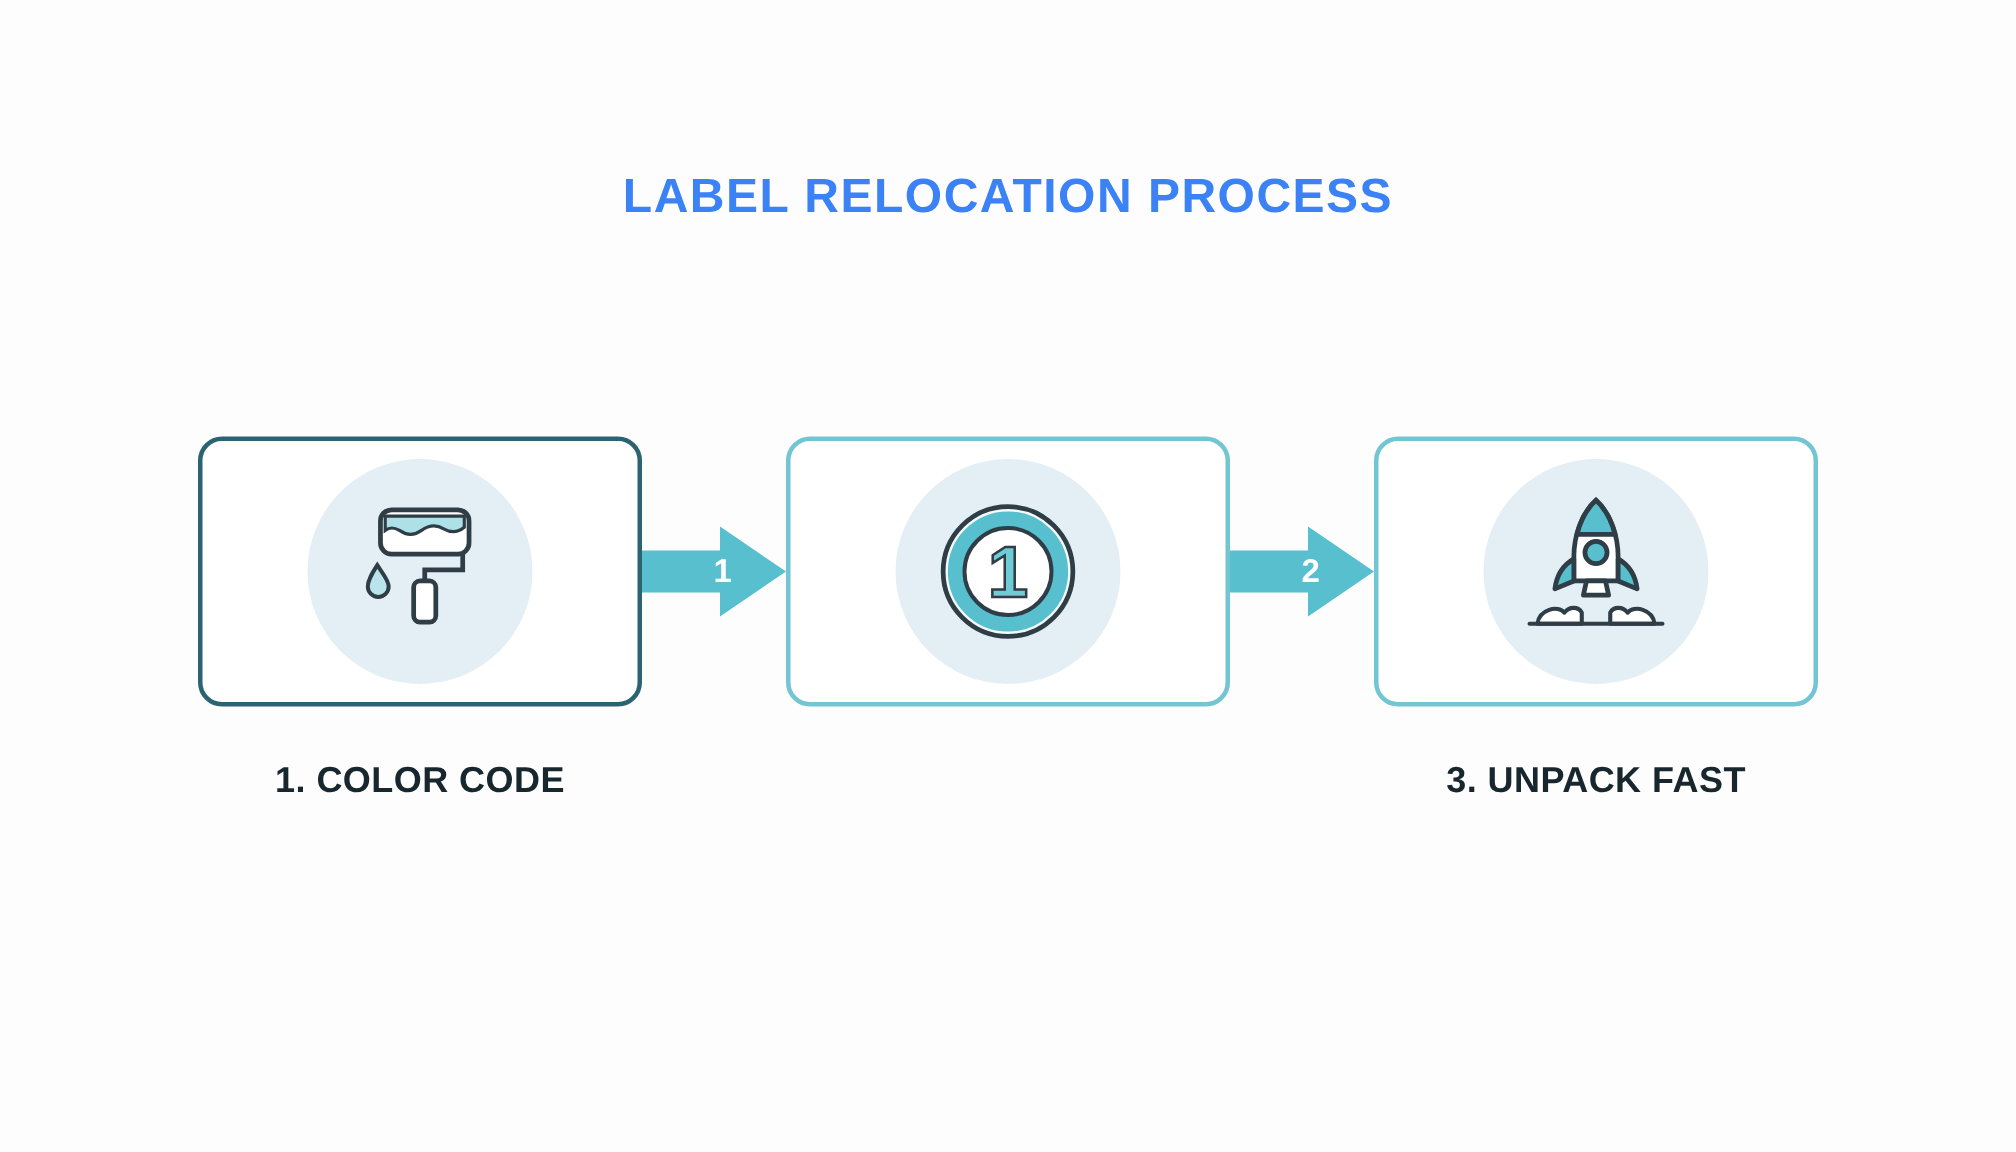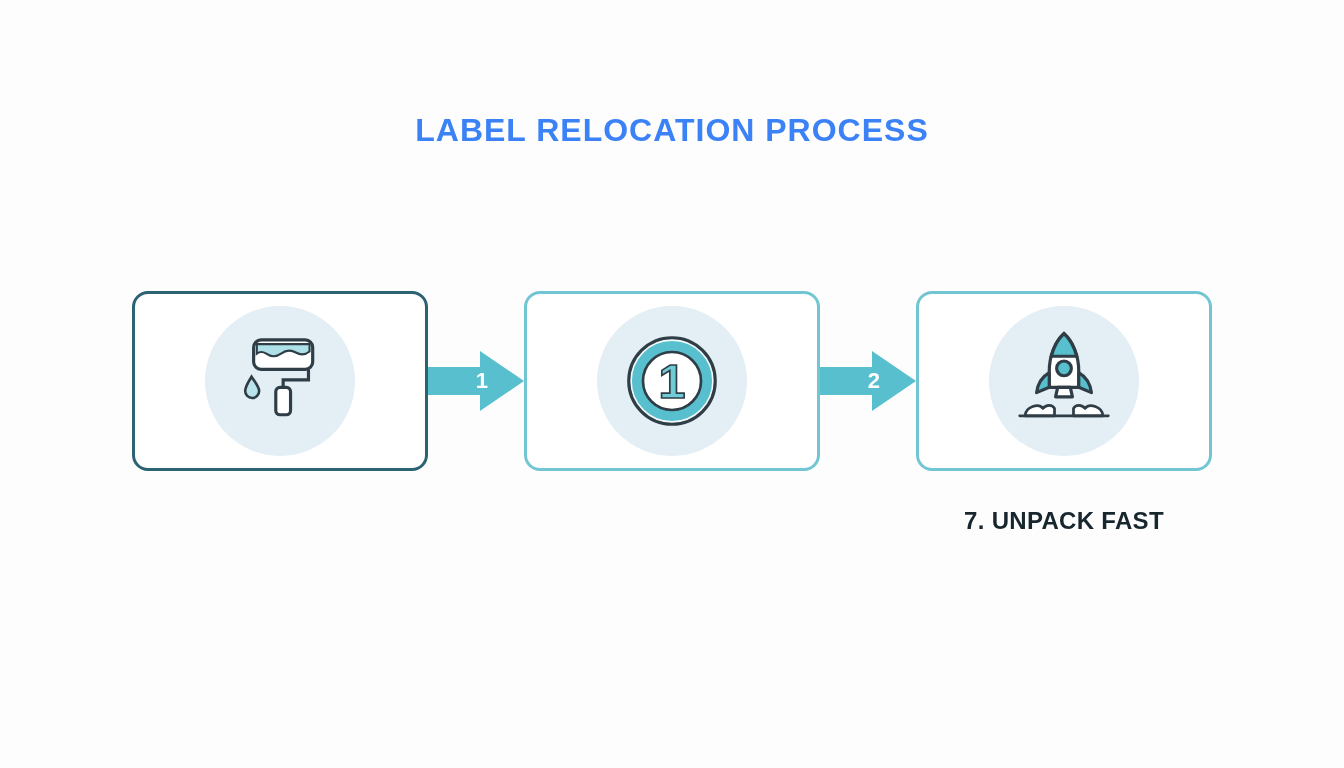--- a/index.html
+++ b/index.html
@@ -106,20 +106,21 @@
             <path d="M 33 20 L 83 20 L 83 27 Q 77 32 70 28 Q 63 24 56 29 Q 49 34 42 29 Q 37 26 33 29 Z" fill="#aee0e8" stroke="#2e3d46" stroke-width="2"></path>
 
             <path d="M 82 44 L 82 54 L 58 54 L 58 61" fill="none" stroke="#2e3d46" stroke-width="3"></path>
 
             <rect x="51" y="61" width="14" height="26" rx="4" fill="#ffffff" stroke="#2e3d46" stroke-width="3"></rect>
 
             <path d="M 28 51 C 24.5 56.5 22 60.5 22 64.5 A 6.6 6.6 0 0 0 35.2 64.5 C 35.2 60.5 31.5 56.5 28 51 Z" fill="#b9e4ec" stroke="#2e3d46" stroke-width="2.5"></path>
           </svg>
         </div>
       </div>
+      <div class="step-label">1. COLOR CODE</div>
     </div>
 
     <div class="arrow-wrap">
       <svg class="arrow-svg" viewBox="0 0 96 64">
         <polygon points="0,18 52,18 52,2 96,32 52,62 52,46 0,46" fill="#57bfcd"></polygon>
       </svg>
       <span class="arrow-num">1</span>
     </div>
 
     <div class="step">
@@ -157,17 +158,17 @@
             <path d="M 69 47 C 76 51 80 58 81 66 L 69 61 Z" fill="#57bfcd" stroke="#2e3d46" stroke-width="3" stroke-linejoin="round"></path>
 
             <path d="M 49 61 L 47 70 L 63 70 L 61 61 Z" fill="#ffffff" stroke="#2e3d46" stroke-width="3" stroke-linejoin="round"></path>
 
             <path d="M 18 88 C 19 79 31 76 35 81 C 38 77 44 77 46 81 L 46 88 Z" fill="#ffffff" stroke="#2e3d46" stroke-width="2.6" stroke-linejoin="round"></path>
             <path d="M 92 88 C 91 79 79 76 75 81 C 72 77 66 77 64 81 L 64 88 Z" fill="#ffffff" stroke="#2e3d46" stroke-width="2.6" stroke-linejoin="round"></path>
             <line x1="13" y1="88" x2="97" y2="88" stroke="#2e3d46" stroke-width="2.6" stroke-linecap="round"></line>
           </svg>
         </div>
       </div>
-      <div class="step-label">7. UNPACK FAST</div>
+      <div class="step-label">3. UNPACK FAST</div>
     </div>
 
   </div>
 </div>
 
 </body></html>

